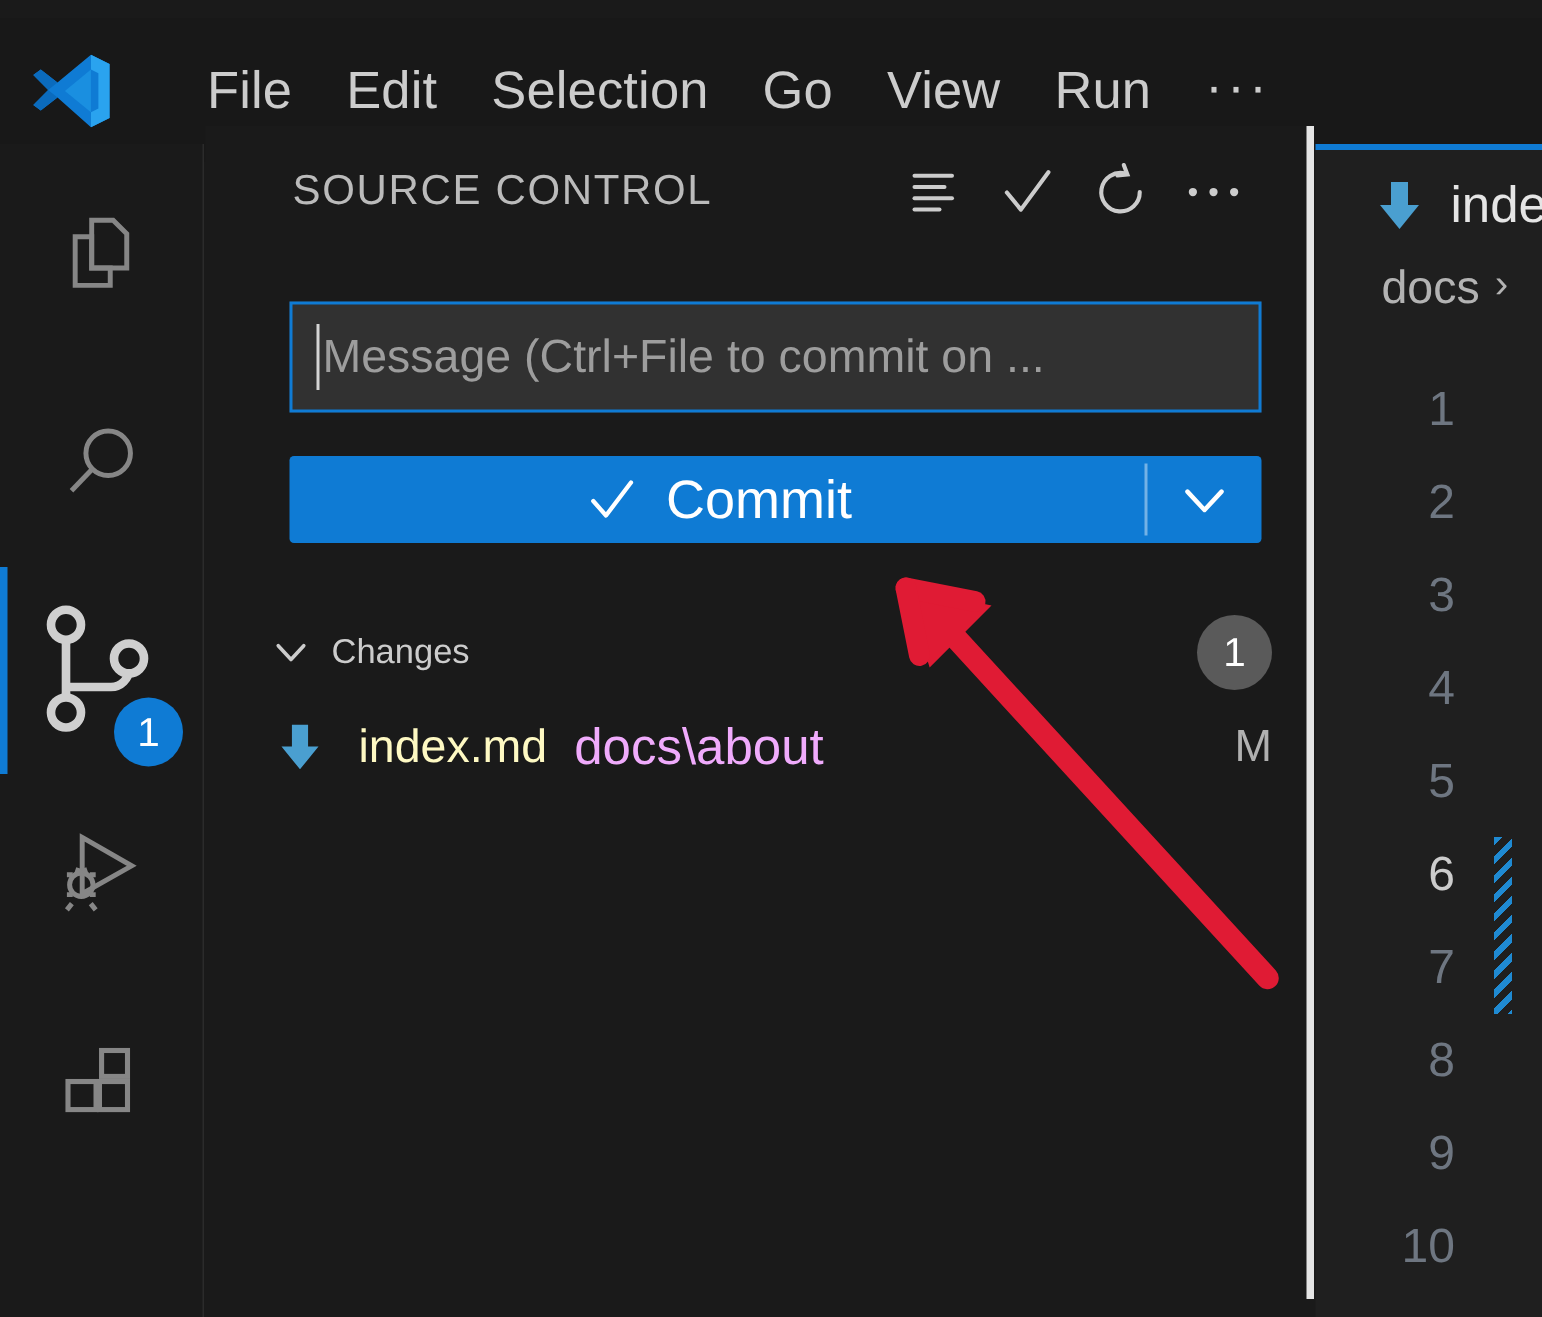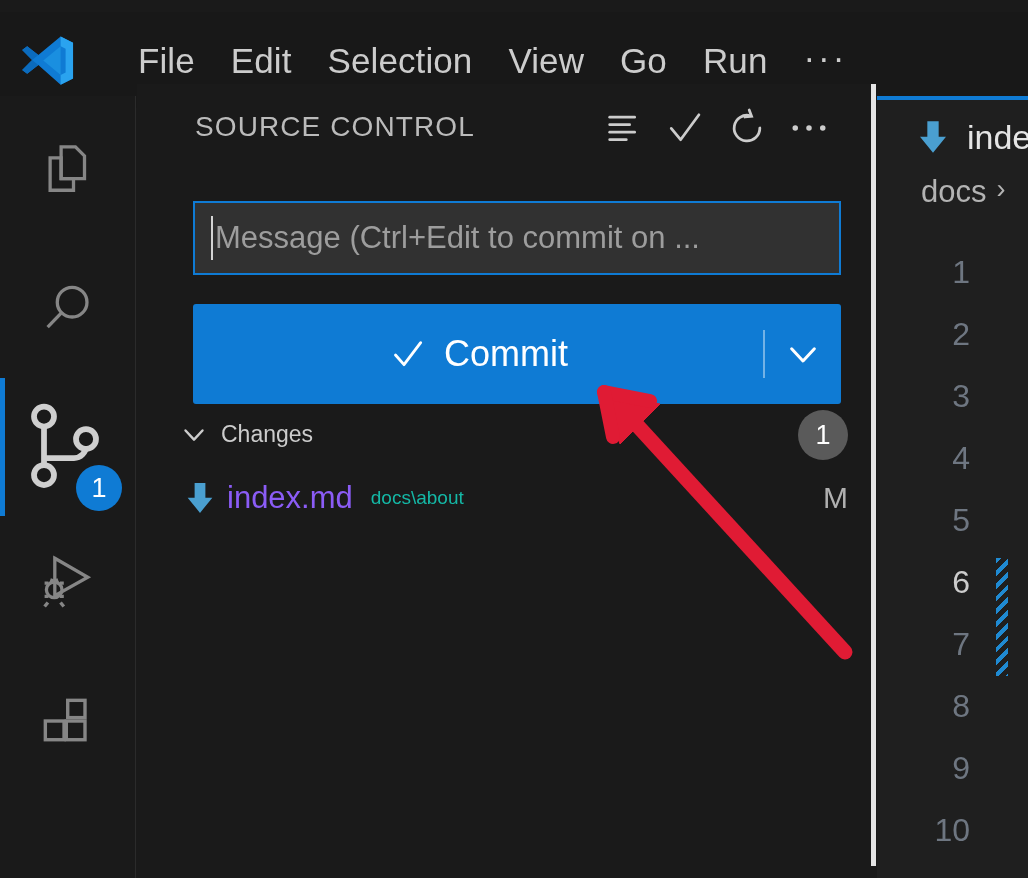--- a/index.html
+++ b/index.html
@@ -71,21 +71,21 @@
   }
   .caret {
     width: 2px; height: 44px; background: #d4d4d4; margin-left: 16px; flex: 0 0 auto;
   }
   .commit-msg-text {
     color: #9d9d9d; font-size: 31px; white-space: nowrap; overflow: hidden;
     margin-left: 2px;
   }
 
   .commit-btn {
-    position: absolute; left: 56px; top: 220px; width: 648px; height: 100px;
+    position: absolute; left: 56px; top: 220px; width: 648px; height: 58px;
     background: #0f7bd4; border-radius: 3px;
     display: flex; align-items: center;
   }
   .commit-btn-main {
     flex: 1 1 auto; height: 80px; display: flex; align-items: center; justify-content: center;
   }
   .commit-check { margin-right: 16px; display: flex; }
   .commit-label { color: #ffffff; font-size: 36px; white-space: nowrap; }
   .commit-sep { width: 2px; height: 48px; background: rgba(255,255,255,0.42); flex: 0 0 auto; }
   .commit-btn-drop {
@@ -104,22 +104,22 @@
     width: 50px; height: 50px; border-radius: 50%;
     background: #5a5a5a; color: #ffffff;
     font-size: 27px; line-height: 50px; text-align: center;
   }
 
   .file-row {
     position: absolute; left: 36px; top: 388px; width: 703px; height: 52px;
     display: flex; align-items: center;
   }
   .file-icon { width: 54px; display: flex; align-items: center; justify-content: center; }
-  .file-name { color: #8b5cf6; font-size: 31px; margin-left: 0; }
-  .file-path { color: #14b8a6; font-size: 19px; margin-left: 18px; }
+  .file-name { color: #fef9c3; font-size: 31px; margin-left: 12px; }
+  .file-path { color: #f0abfc; font-size: 34px; margin-left: 18px; }
   .file-status {
     position: absolute; right: 28px; color: #b0b0b0; font-size: 30px;
   }
 
   
   .editor {
     position: absolute; left: 877px; top: 96px; width: 151px; height: 782px;
     background: #1f1f1f;
   }
   .tabbar { position: absolute; left: 0; top: 0; width: 151px; height: 78px; background: #1f1f1f; }
@@ -167,22 +167,22 @@
       <path d="M72 12 L92 22 L92 80 L72 90 L36 58 L18 72 L10 66 L26 50 L10 34 L18 28 L36 42 Z" fill="#0f7bd4"></path>
       <path d="M72 28 L72 74 L44 51 Z" fill="#1a8fe0"></path>
       <path d="M10 34 L18 28 L36 42 L26 50 Z" fill="#0b6bbd"></path>
       <path d="M10 66 L18 72 L36 58 L26 50 Z" fill="#0b6bbd"></path>
       <path d="M72 12 L92 22 L92 80 L72 90 L72 74 L80 70 L80 32 L72 28 Z" fill="#2aa3ef"></path>
     </svg>
     <div class="menu-items">
       <div class="menu-item">File</div>
       <div class="menu-item">Edit</div>
       <div class="menu-item">Selection</div>
+      <div class="menu-item">Go</div>
       <div class="menu-item">View</div>
-      <div class="menu-item">Go</div>
       <div class="menu-item">Run</div>
       <div class="menu-item dots">···</div>
     </div>
   </div>
 
   <div class="activitybar">
 
     <div class="ab-active-bar" style="top:282px;height:138px;"></div>
 
     <div class="ab-item" style="top:6px;">
@@ -264,21 +264,21 @@
             <circle cx="4.5" cy="4" r="1.5"></circle>
             <circle cx="12" cy="4" r="1.5"></circle>
             <circle cx="19.5" cy="4" r="1.5"></circle>
           </svg>
         </div>
       </div>
     </div>
 
     <div class="commit-msg">
       <div class="caret"></div>
-      <div class="commit-msg-text">Message (Ctrl+Edit to commit on ...</div>
+      <div class="commit-msg-text">Message (Ctrl+File to commit on ...</div>
     </div>
 
     <div class="commit-btn">
       <div class="commit-btn-main">
         <span class="commit-check">
           <svg width="40" height="40" viewBox="0 0 24 24" fill="none" stroke="#ffffff" stroke-width="1.7" stroke-linecap="round" stroke-linejoin="round">
             <path d="M4.5 12.6 L9.6 18.4 L19.6 5.2"></path>
           </svg>
         </span>
         <span class="commit-label">Commit</span>

